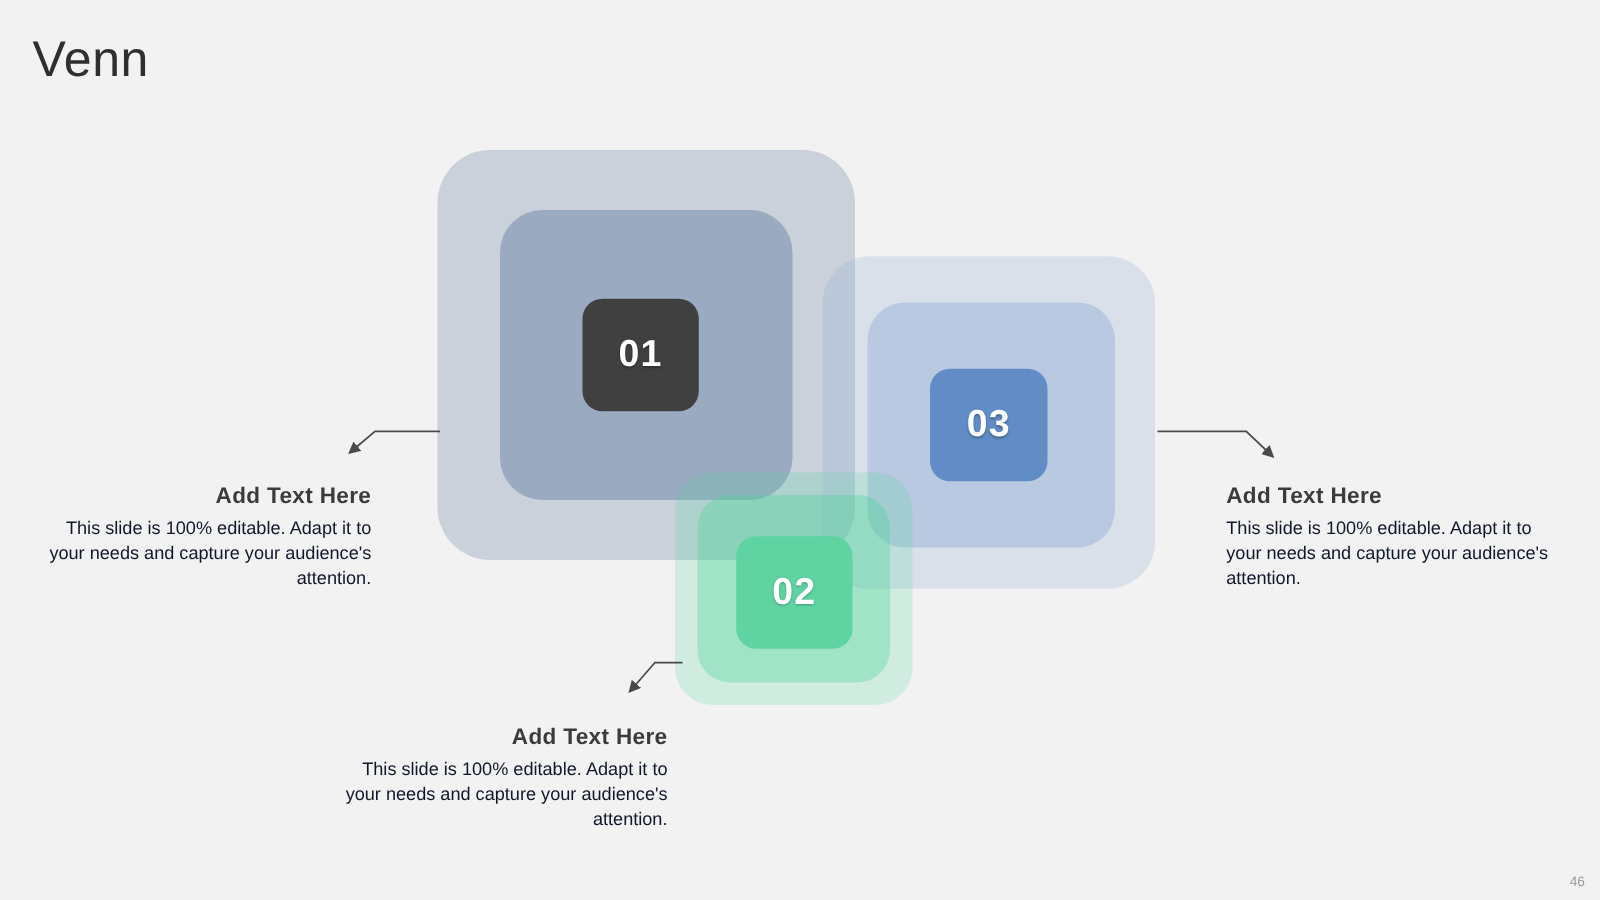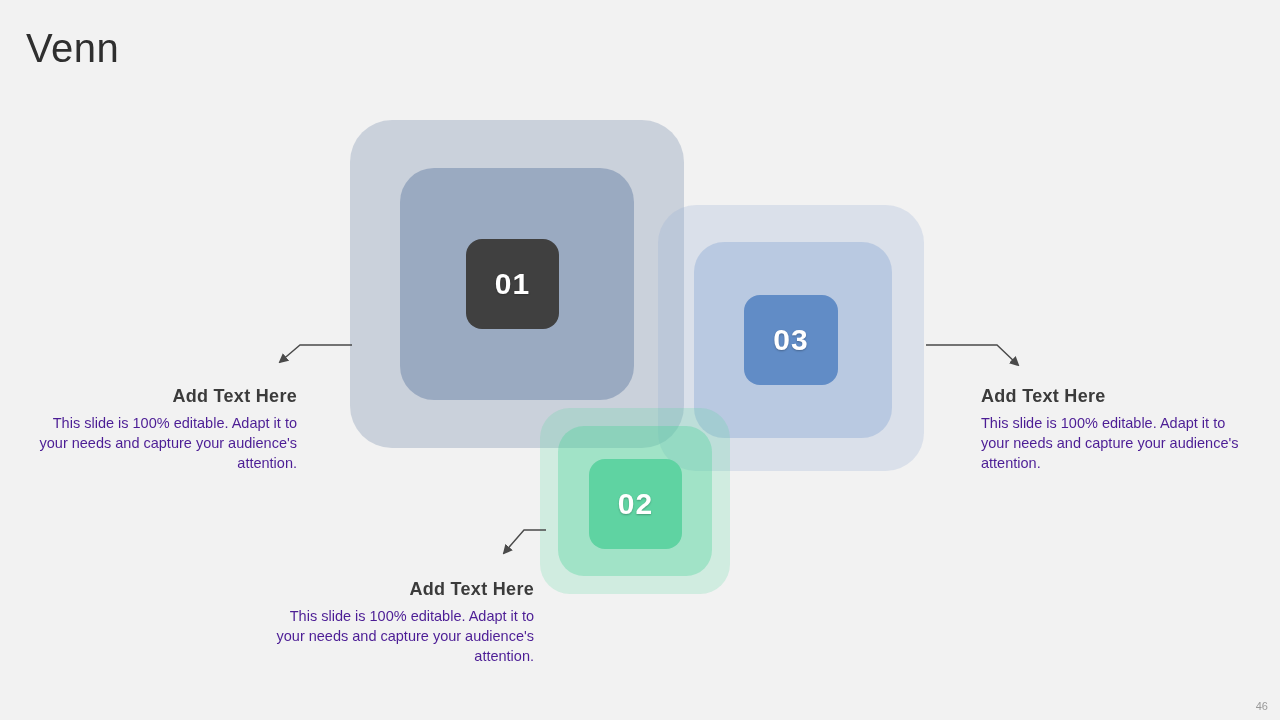--- a/index.html
+++ b/index.html
@@ -75,21 +75,21 @@
   
   #group-3 { left: 658px; top: 205px; width: 266px; height: 266px; }
   #group-3 .ring-outer { left: 0; top: 0; width: 266px; height: 266px;
     background: rgba(150,175,212,0.26); border-radius: 38px; }
   #group-3 .ring-mid { left: 36px; top: 37px; width: 198px; height: 196px;
     background: rgba(122,158,209,0.34); border-radius: 30px; }
   #group-3 .badge { left: 86px; top: 90px; width: 94px; height: 90px;
     background: #618cc6; }
 
   
-  #group-2 { left: 540px; top: 378px; width: 190px; height: 186px; margin-top: 30px; }
+  #group-2 { left: 540px; top: 378px; width: 190px; height: 186px; }
   #group-2 .ring-outer { left: 0; top: 0; width: 190px; height: 186px;
     background: rgba(88,214,161,0.22); border-radius: 30px; }
   #group-2 .ring-mid { left: 18px; top: 18px; width: 154px; height: 150px;
     background: rgba(77,211,156,0.36); border-radius: 26px; }
   #group-2 .badge { left: 49px; top: 51px; width: 93px; height: 90px;
     background: #5fd3a2; }
 
   
   #connectors {
     position: absolute;
@@ -104,21 +104,21 @@
   .callout-title {
     font-size: 18px;
     font-weight: bold;
     color: #3b3b3b;
     letter-spacing: 0.3px;
     margin: 0 0 6px 0;
     line-height: 22px;
   }
   .callout-body {
     font-size: 14.5px;
-    color: #4c1d95;
+    color: #0f172a;
     line-height: 20px;
     margin: 0;
   }
   #callout-left  { left: 25px;  top: 385px; width: 272px; text-align: right; }
   #callout-right { left: 981px; top: 385px; width: 272px; text-align: left; }
   #callout-bottom{ left: 262px; top: 578px; width: 272px; text-align: right; }
 
   
   #page-number {
     position: absolute;

